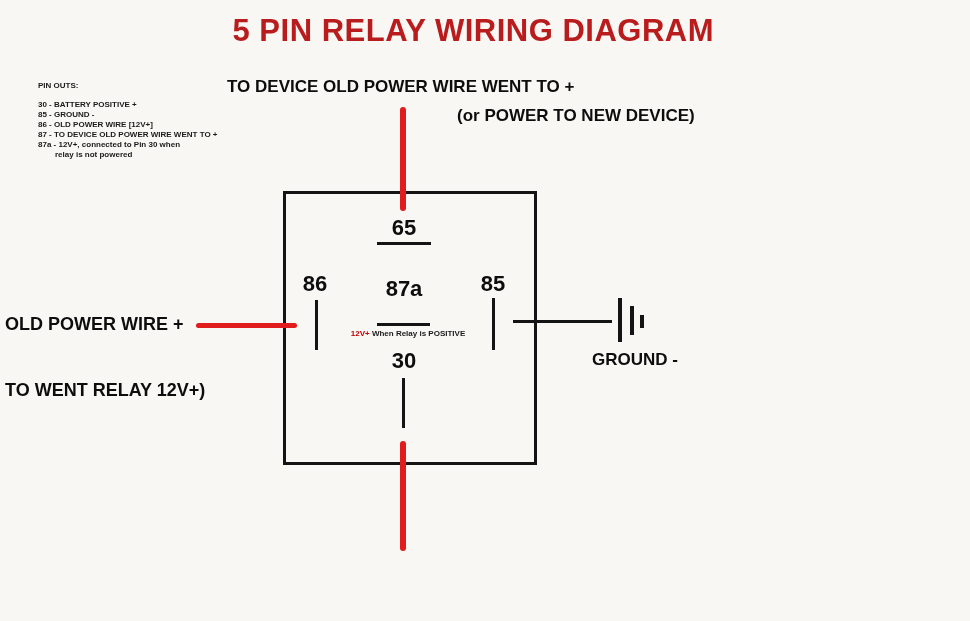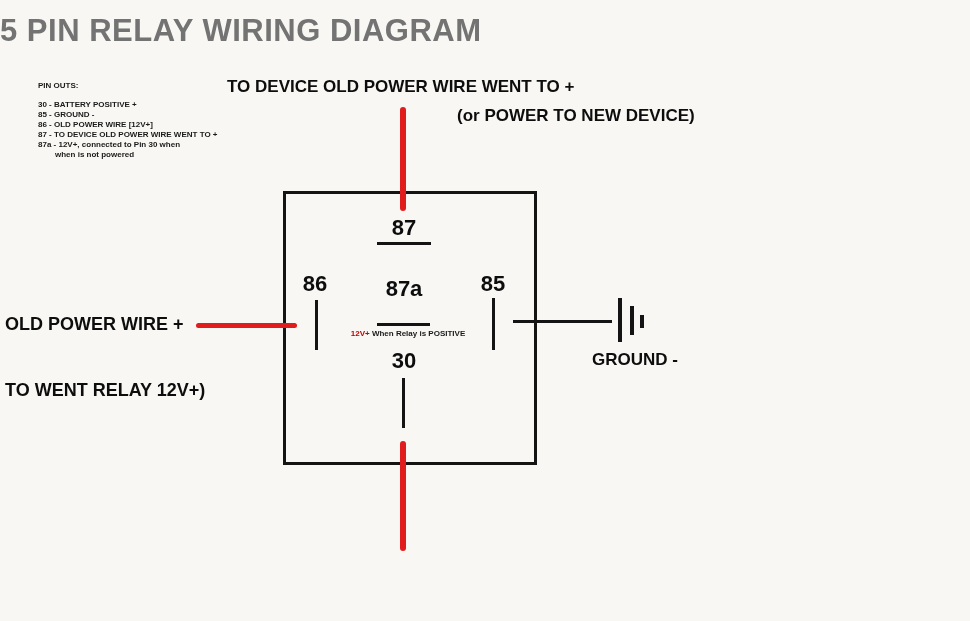--- a/index.html
+++ b/index.html
@@ -14,24 +14,24 @@
     background: #f8f7f3;
     overflow: hidden;
     font-weight: bold;
     color: #111;
   }
   .abs { position: absolute; }
   .title {
     top: 13px;
     left: 0;
     width: 714px;
-    text-align: left;
+    text-align: right;
     font-size: 31px;
     letter-spacing: 0.5px;
-    color: #737373;
+    color: #b91c1c;
   }
   .pinouts {
     top: 81px;
     left: 38px;
     font-size: 8px;
     line-height: 10px;
     color: #1a1a1a;
   }
   .pinouts .heading { margin-bottom: 9px; }
   .pinouts .indent { padding-left: 17px; }
@@ -73,31 +73,31 @@
 
   <div class="abs title">5 PIN RELAY WIRING DIAGRAM</div>
 
   <div class="abs pinouts">
     <div class="heading">PIN OUTS:</div>
     <div>30 - BATTERY POSITIVE +</div>
     <div>85 - GROUND -</div>
     <div>86 - OLD POWER WIRE [12V+]</div>
     <div>87 - TO DEVICE OLD POWER WIRE WENT TO +</div>
     <div>87a - 12V+, connected to Pin 30 when</div>
-    <div class="indent">when is not powered</div>
+    <div class="indent">relay is not powered</div>
   </div>
 
   <div class="abs lbl" style="left:457px; top:106px;">(or POWER TO NEW DEVICE)</div>
   <div class="abs lbl" style="left:227px; top:77px;">TO DEVICE OLD POWER WIRE WENT TO +</div>
 
   <div class="abs relay-box"></div>
 
   <div class="abs wire-red" style="left:400px; top:107px; width:6px; height:104px;"></div>
 
-  <div class="abs pin-label" style="left:377px; top:215px;">87</div>
+  <div class="abs pin-label" style="left:377px; top:215px;">65</div>
   <div class="abs hline" style="left:377px; top:242px; width:54px; height:3px;"></div>
 
   <div class="abs pin-label" style="left:291px; top:271px; width:48px;">86</div>
   <div class="abs vline" style="left:315px; top:300px; width:3px; height:50px;"></div>
 
   <div class="abs pin-label" style="left:469px; top:271px; width:48px;">85</div>
   <div class="abs vline" style="left:492px; top:298px; width:3px; height:52px;"></div>
 
   <div class="abs pin-label" style="left:377px; top:276px;">87a</div>
   <div class="abs hline" style="left:377px; top:323px; width:53px; height:3px;"></div>

